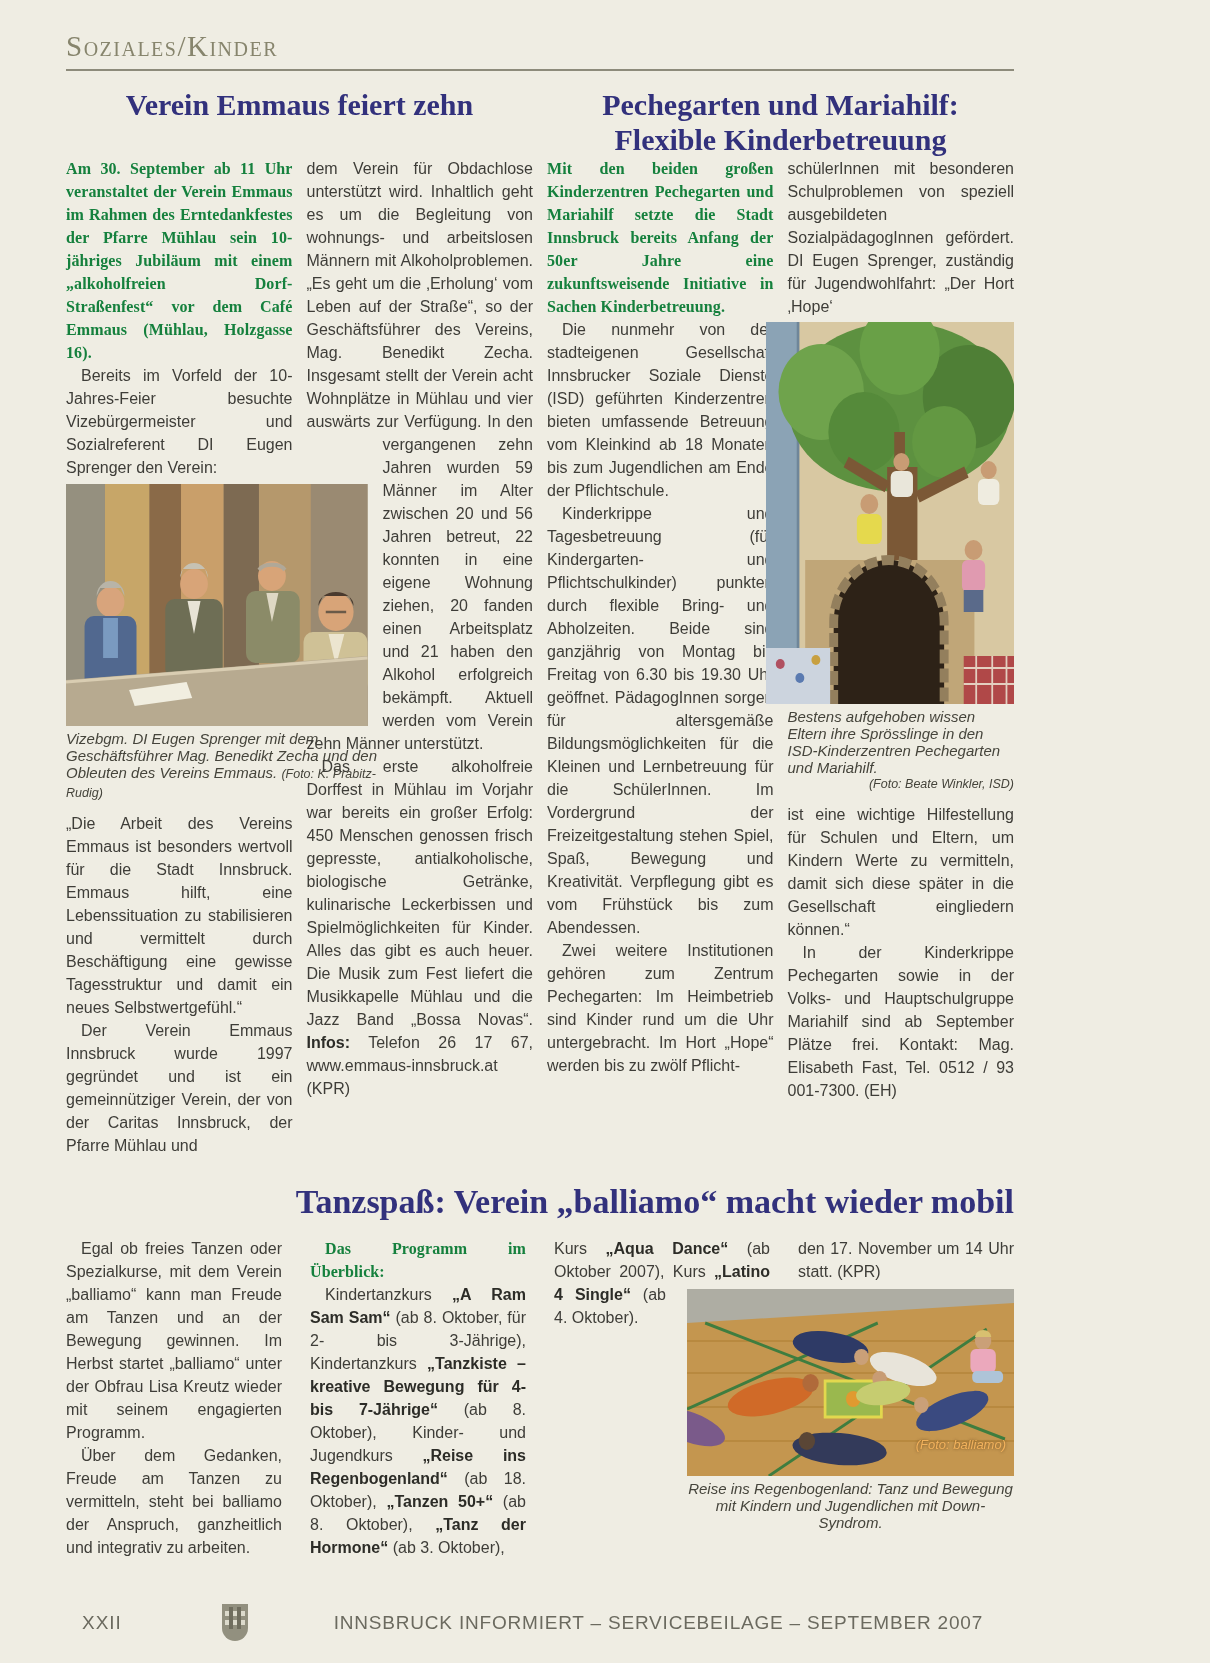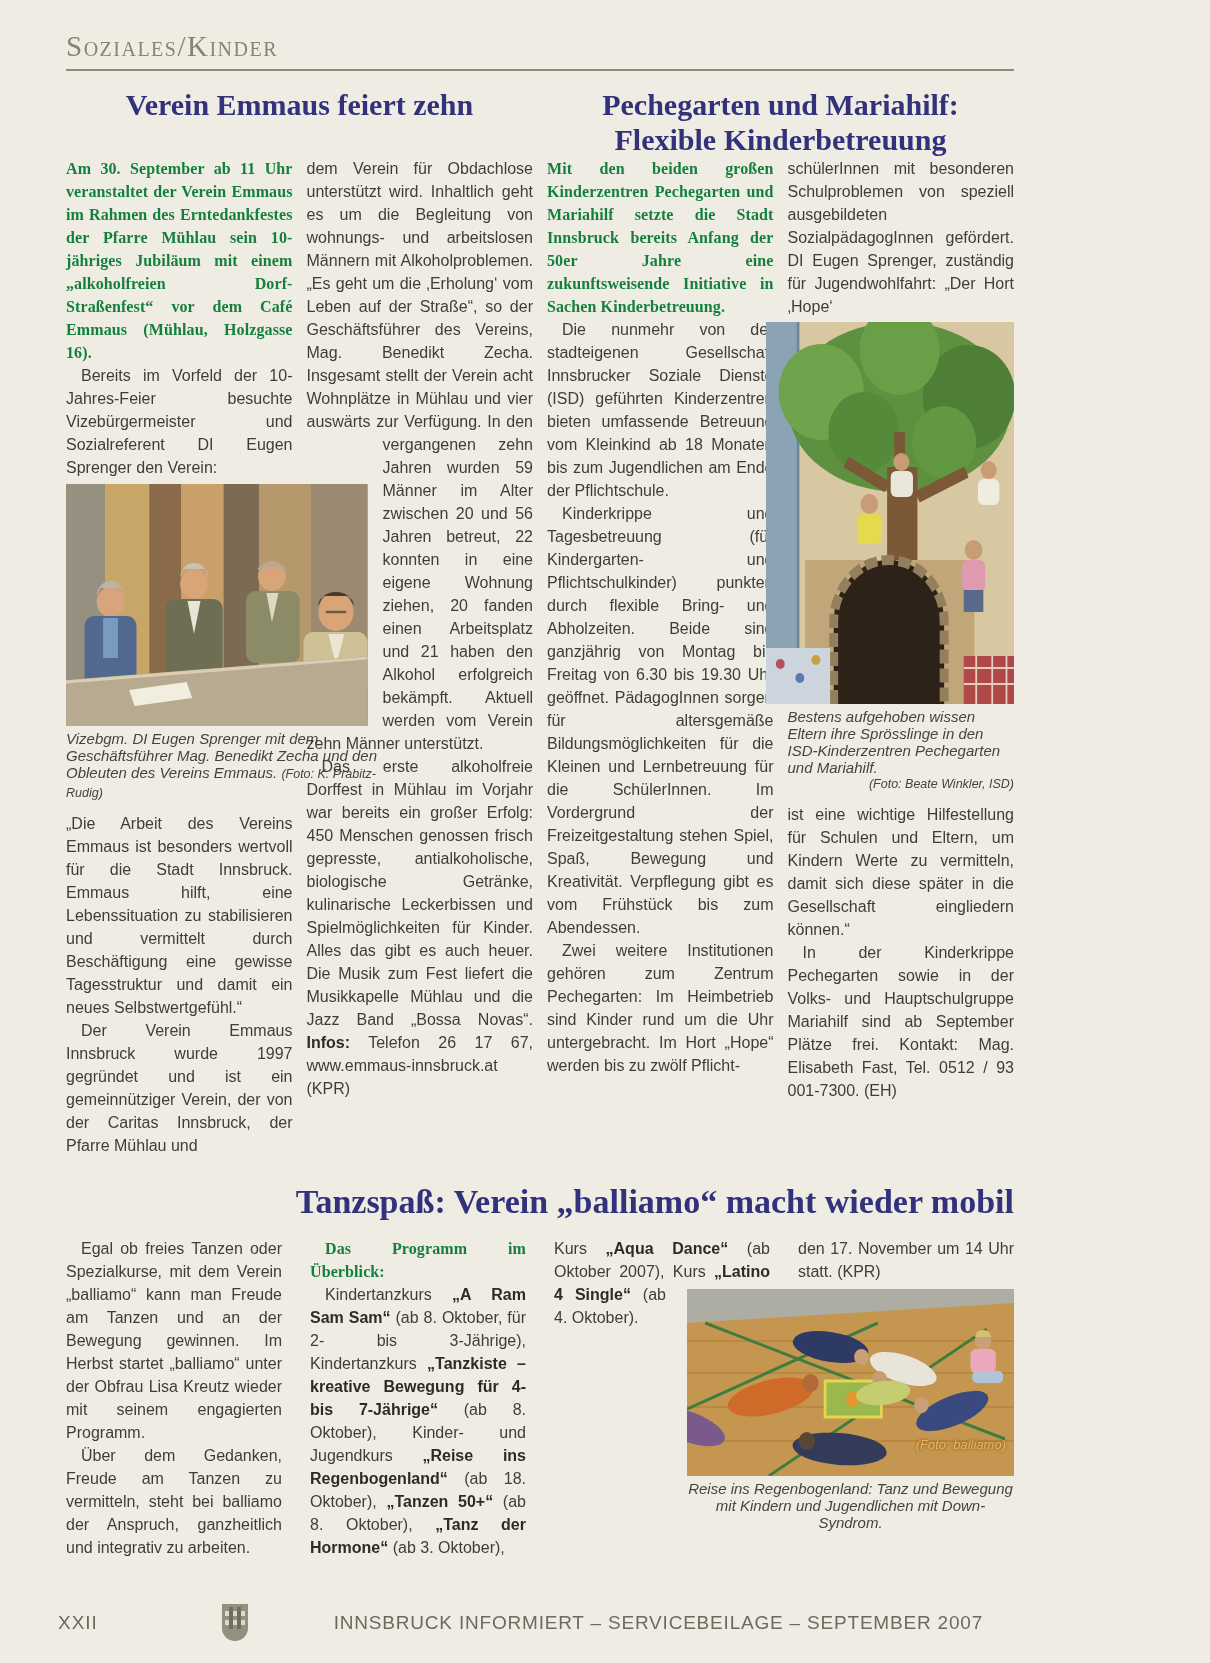--- a/index.html
+++ b/index.html
@@ -112,21 +112,21 @@
     margin:26px 0 16px 0;
   }
   .bottom-grid{
     display:grid;
     grid-template-columns:repeat(4,1fr);
     column-gap:28px;
   }
   
   .footer{
     position:absolute;
-    left:58px;right:102px;bottom:20px;
+    left:82px;right:102px;bottom:20px;
     display:flex;
     align-items:center;
     color:#6b6a5f;
     font-size:19px;
   }
   .footer .pageno{width:238px;letter-spacing:1px;}
   .footer .crest{width:30px;height:40px;flex:0 0 auto;}
   .footer .foot-text{
     margin-left:84px;
     letter-spacing:.8px;

